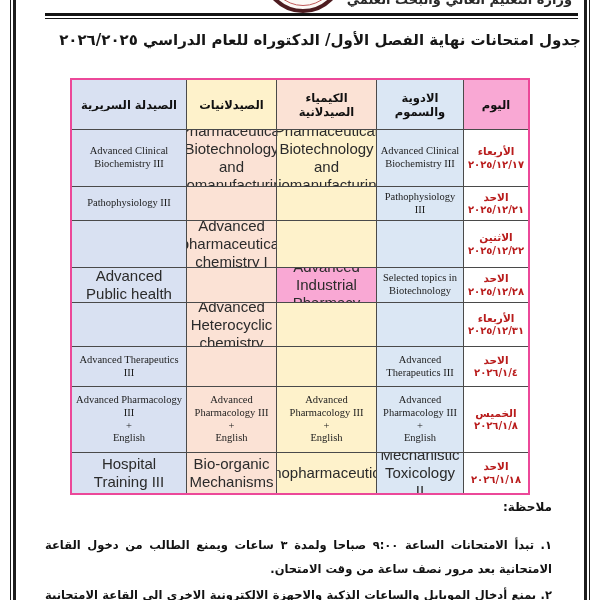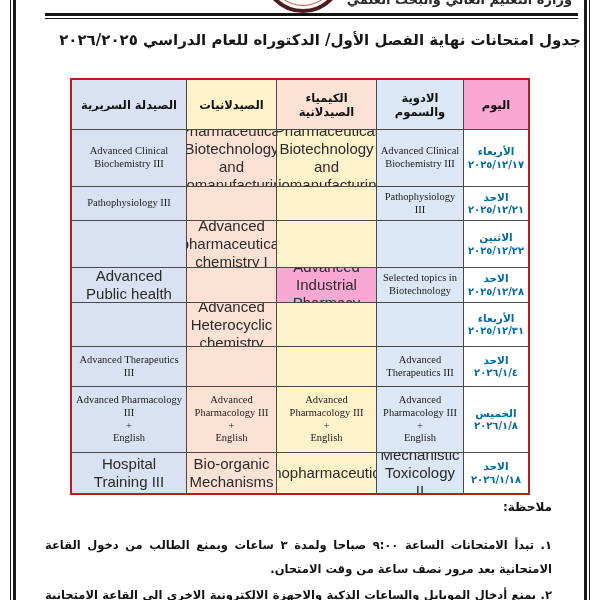--- a/index.html
+++ b/index.html
@@ -41,42 +41,42 @@
     position:absolute; top:31px; left:0; right:0; text-align:center;
     direction:rtl; font-size:15px; font-weight:bold; color:#161616;padding-left:40px;
   }
 
   
   .schedule {
     position:absolute; left:70px; top:78px;
     display:grid;
     grid-template-columns:115px 90px 100px 87px 64px;
     grid-template-rows:50px 57px 34px 47px 35px 44px 40px 66px 40px;
-    border:2px solid #b91c1c;
+    border:2px solid #ec4899;
   }
   .cell {
     box-sizing:border-box;
     border-right:1px solid #4a4a4a; border-bottom:1px solid #4a4a4a;
     display:flex; align-items:center; justify-content:center;
     text-align:center; padding:1px 2px; overflow:hidden;
   }
   .cell.last-col { border-right:none; }
   .cell.last-row { border-bottom:none; }
   .cell.hdr { direction:rtl; font-weight:bold; font-size:11.5px; color:#101010; }
   .cell.en-serif {
     font-family:"Liberation Serif", serif; font-size:10.5px;
     color:#1c1c1c; white-space:pre-line; line-height:1.2;
   }
   .cell.en-sans {
     font-family:"Liberation Sans", sans-serif; font-size:15px;
     color:#2b2b2b; white-space:pre-line; line-height:1.2;
   }
   .cell.day {
     flex-direction:column; direction:rtl; background:#ffffff;
-    font-weight:bold; color:#0369a1; gap:1px;
+    font-weight:bold; color:#b91c1c; gap:1px;
   }
   .cell.day .day-name { font-size:10.5px; line-height:1.2; }
   .cell.day .date { font-size:10px; line-height:1.2; }
 
   
   .notes {
     position:absolute; left:45px; right:48px; top:497px;
     direction:rtl; font-weight:bold; color:#121212;
   }
   .notes-heading { font-size:12px; line-height:20px; margin-bottom:16px; }

